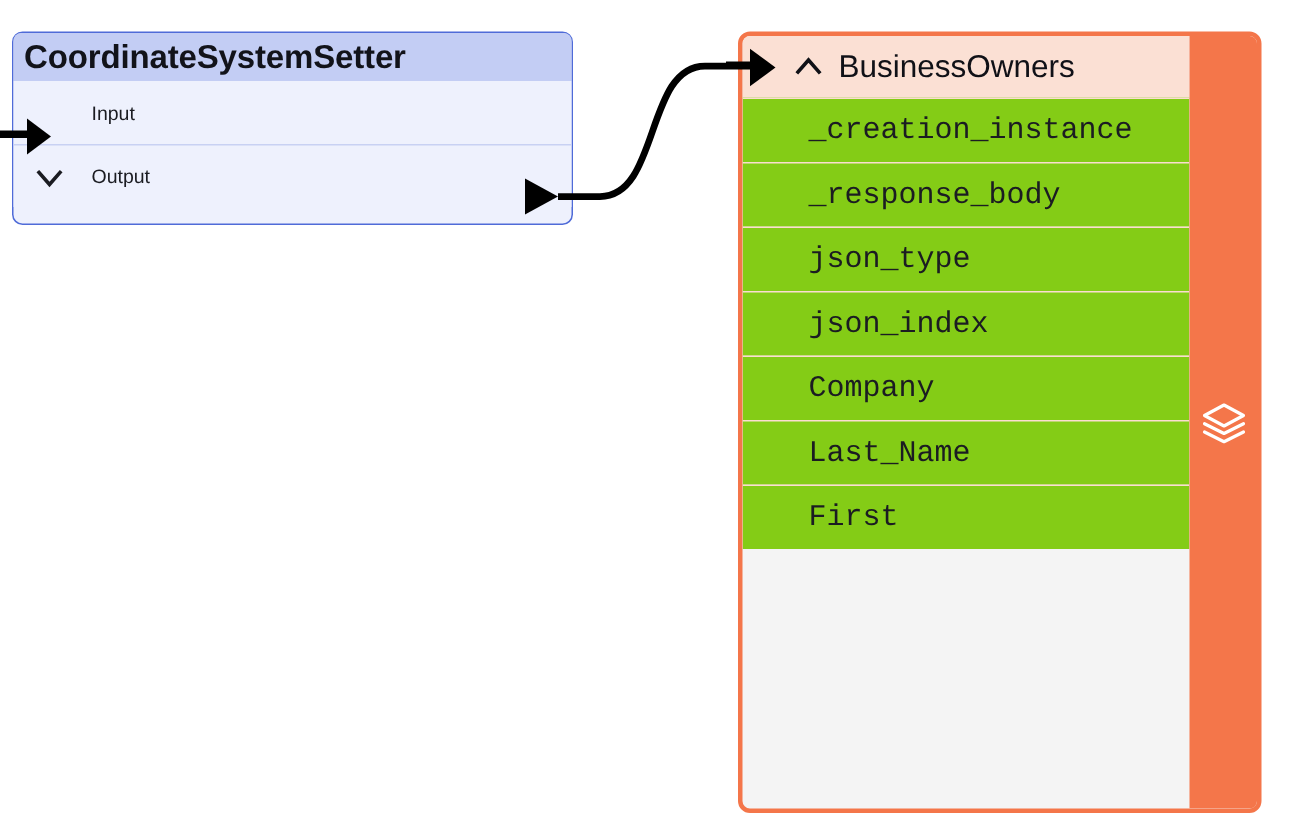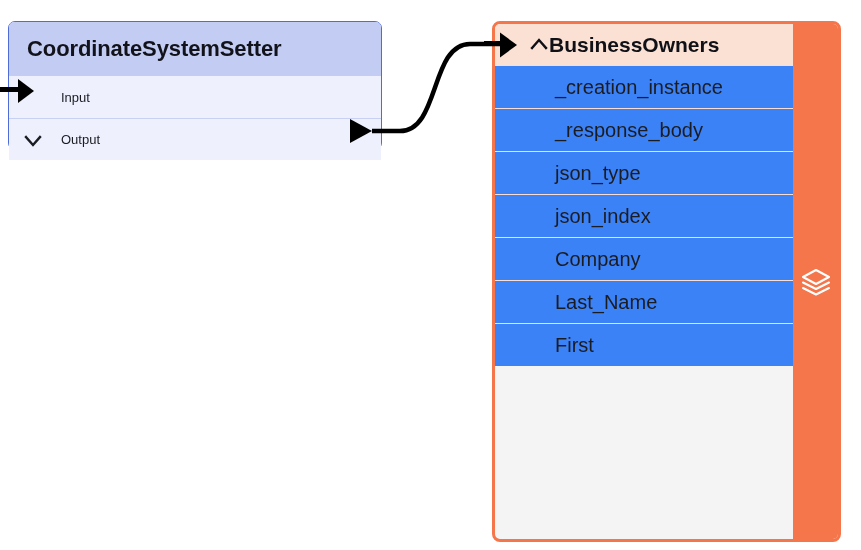--- a/index.html
+++ b/index.html
@@ -43,26 +43,26 @@
     left: 8px;
     top: 21px;
     width: 374px;
     height: 129px;
     background: #eef1fd;
     border: 1.5px solid #4f6bd8;
     border-radius: 7px;
     z-index: 3;
   }
   .blue-header {
-    height: 54px;
+    height: 32px;
     background: #c3cdf4;
     border-radius: 5px 5px 0 0;
     display: flex;
     align-items: center;
-    padding-left: 18px;
+    padding-left: 7px;
     box-sizing: border-box;
   }
   .blue-header-title {
     font-size: 22px;
     font-weight: bold;
     color: #12131a;
     letter-spacing: -0.1px;
     white-space: nowrap;
   }
   .blue-row {
@@ -114,33 +114,34 @@
   .orange-header {
     height: 41px;
     background: #fbe0d4;
     display: flex;
     align-items: center;
     box-sizing: border-box;
     padding-left: 34px;
   }
   .orange-header-title {
     font-size: 21px;
-    font-weight: bold;
+    font-weight: normal;
     color: #101117;
-    margin-left: 0;
+    margin-left: 10px;
     white-space: nowrap;
   }
   .orange-row {
     height: 43px;
     display: flex;
     align-items: center;
     box-sizing: border-box;
-    padding-left: 60px;
-    background: #3b82f6;
+    padding-left: 44px;
+    background: #84cc16;
     border-top: 1.5px solid #fbddd0;
+    font-family: Liberation Mono, monospace;
   }
   .orange-row-label {
     font-size: 20px;
     color: #1b1c22;
     white-space: nowrap;
   }
 
   
   .orange-sidebar {
     position: absolute;

